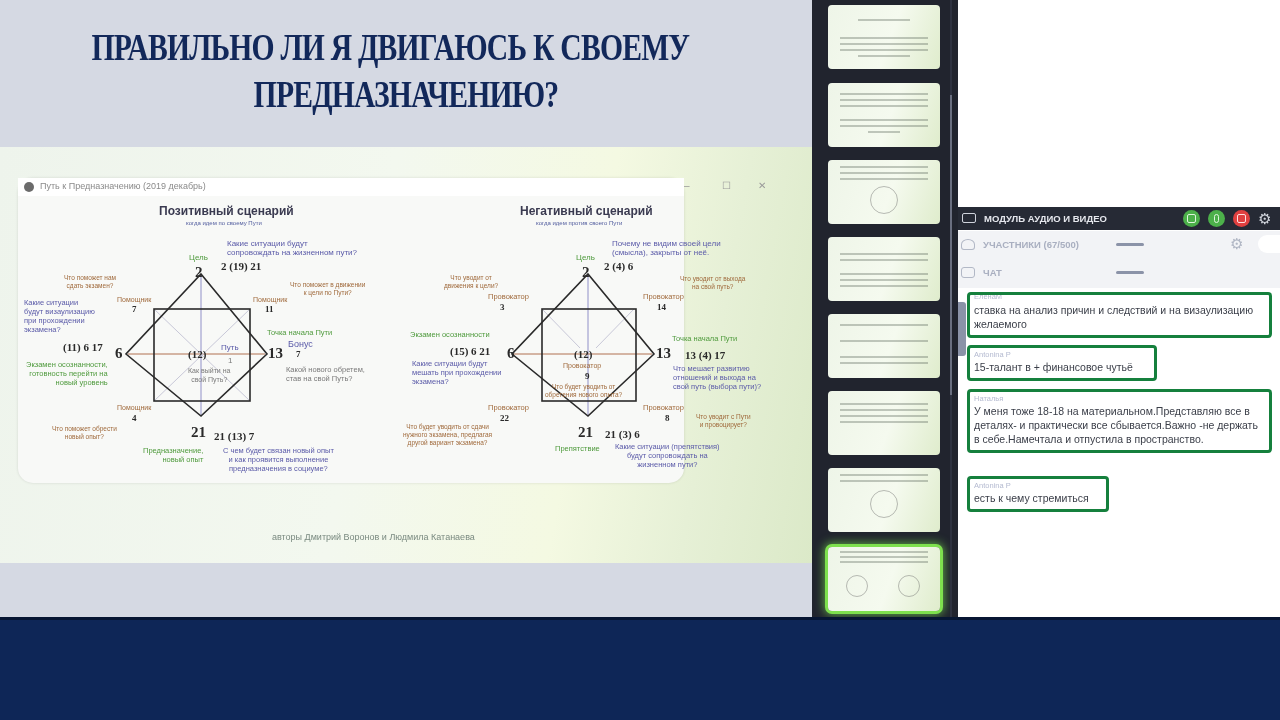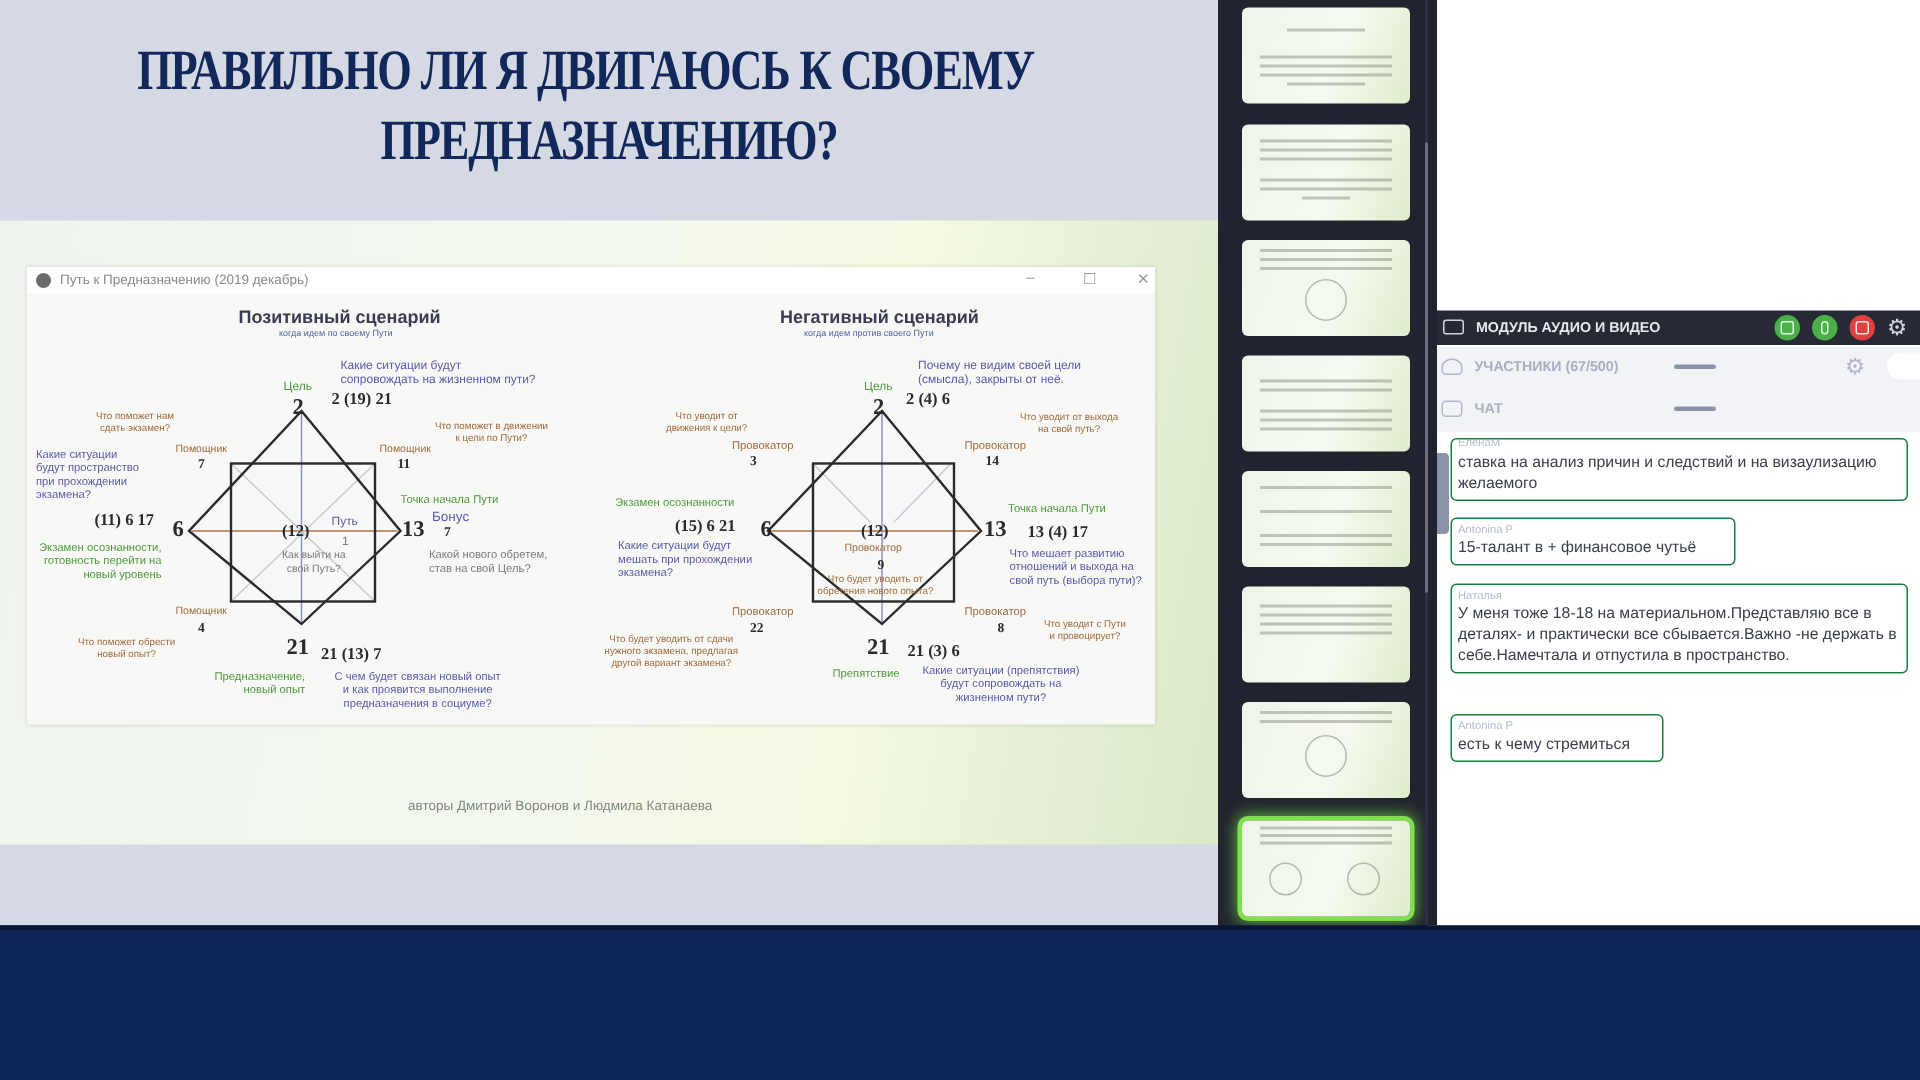--- a/index.html
+++ b/index.html
@@ -3,21 +3,21 @@
 <meta charset="utf-8">
 <style>
 *{box-sizing:border-box;margin:0;padding:0;}
 html,body{width:1280px;height:720px;overflow:hidden;background:#1b1f2a;font-family:"Liberation Sans",sans-serif;}
 #root{position:relative;width:1280px;height:720px;}
 
 .slide{position:absolute;left:0;top:0;width:812px;height:617px;background:#d5d9e3;}
 .slide-title{position:absolute;left:0;top:24px;width:812px;text-align:center;color:#12285a;font-family:"Liberation Serif",serif;font-weight:bold;font-size:38px;line-height:47px;letter-spacing:-1px;transform:scaleX(0.78);transform-origin:center;}
 .slide-title .l1{display:block;padding-right:40px;}
 .slide-body{position:absolute;left:0;top:147px;width:812px;height:416px;background:linear-gradient(100deg,#eef4ec 0%,#f3f8ef 45%,#f4f9e2 70%,#e6f0d6 85%,#dbe9c8 100%);}
-.window{position:absolute;left:18px;top:178px;width:752px;height:305px;background:#f8f9f7;box-shadow:0 0 3px rgba(0,0,0,.12);}
+.window{position:absolute;left:18px;top:178px;width:666px;height:305px;background:#f8f9f7;box-shadow:0 0 3px rgba(0,0,0,.12);border-radius:15px;}
 .win-bar{position:absolute;left:0;top:0;width:100%;height:18px;background:#fff;}
 .win-icon{position:absolute;left:6px;top:4px;width:10px;height:10px;border-radius:50%;background:#6b6b6b;}
 .win-title{position:absolute;left:22px;top:3px;font-size:9px;color:#8a8a8a;}
 .win-ctrl{position:absolute;top:2px;font-size:10px;color:#9a9a9a;}
 .diagram{position:absolute;top:0;}
 .sc-title{position:absolute;font-weight:bold;font-size:12px;color:#3a3a50;white-space:nowrap;}
 .sc-sub{position:absolute;font-size:6px;color:#5560a0;white-space:nowrap;}
 .t{position:absolute;font-size:8px;line-height:10px;white-space:nowrap;}
 .t.blue{color:#5a5aa8;}
 .t.green{color:#4e9a3c;text-align:right;}
@@ -58,21 +58,21 @@
 .av-gear{position:absolute;left:306px;top:3px;font-size:15px;color:#d0d4dc;line-height:17px;}
 .sec{position:absolute;left:0;width:328px;height:31px;background:#f2f3f6;border-bottom:1px solid #e4e6ea;}
 .sec-icon{position:absolute;left:9px;top:8px;width:14px;height:11px;border:1.3px solid #b2b8c6;border-radius:3px;}
 .sec-label{position:absolute;left:31px;top:8px;font-size:9.5px;font-weight:bold;color:#a9afc0;}
 .sec-dash{position:absolute;left:164px;top:12px;width:28px;height:3px;border-radius:2px;background:#8b93a8;}
 .sec-gear{position:absolute;left:278px;top:4px;font-size:15px;color:#b0b6c4;}
 .sec-pill{position:absolute;left:306px;top:4px;width:30px;height:18px;border-radius:9px;background:#fff;}
 .chat{position:absolute;left:0;top:288px;width:328px;height:329px;background:#ffffff;}
 .collapse-tab{position:absolute;left:0;top:14px;width:14px;height:54px;background:#8b93a8;border-radius:0 3px 3px 0;}
 .collapse-tab span{position:absolute;left:2px;top:19px;color:#fff;font-size:12px;font-weight:bold;}
-.msg{position:absolute;left:15px;background:#fff;border:1px solid #15803d;border-radius:4px;padding:1px 4px 4px 4px;}
+.msg{position:absolute;left:15px;background:#fff;border:3px solid #15803d;border-radius:4px;padding:1px 4px 4px 4px;}
 .msg-author{font-size:7.5px;color:#b4bad0;line-height:11px;}
 .msg-text{font-size:10.5px;color:#3a3e48;line-height:14px;}
 .frame-left{position:absolute;left:952px;top:0;width:6px;height:617px;background:#21242e;}
 
 .footer{position:absolute;left:0;top:617px;width:1280px;height:103px;background:#0e2657;border-top:3px solid #071633;}
 .f1,.f2{position:absolute;left:0;width:1280px;text-align:center;color:#f4f4f4;font-family:"Liberation Serif",serif;font-weight:bold;}
 .f1{top:12px;font-size:31px;letter-spacing:1px;}
 .f2{top:54px;font-size:25px;letter-spacing:0.5px;}
 svg{position:absolute;overflow:visible;}
 </style>
@@ -117,30 +117,30 @@
         <div class="t blue" style="left:209px;top:70px">сопровождать на жизненном пути?</div>
 
         <div class="t brown c" style="left:46px;top:96px;font-size:6.5px;line-height:8px"><span>Что поможет нам</span><br><span>сдать экзамен?</span></div>
         <div class="t brown" style="left:99px;top:117px;font-size:7px">Помощник</div>
         <div class="num sm" style="left:114px;top:126px">7</div>
 
         <div class="t brown c" style="left:272px;top:103px;font-size:6.5px;line-height:8px"><span>Что поможет в движении</span><br><span>к цели по Пути?</span></div>
         <div class="t brown" style="left:235px;top:117px;font-size:7px">Помощник</div>
         <div class="num sm" style="left:247px;top:126px">11</div>
 
-        <div class="t blue" style="left:6px;top:120px;font-size:7.5px;line-height:9px"><span>Какие ситуации</span><br><span>будут пространство</span><br><span>при прохождении</span><br><span>экзамена?</span></div>
+        <div class="t blue" style="left:6px;top:120px;font-size:7.5px;line-height:9px"><span>Какие ситуации</span><br><span>будут визаулизацию</span><br><span>при прохождении</span><br><span>экзамена?</span></div>
         <div class="num mid" style="left:45px;top:163px">(11) 6 17</div>
         <div class="num big" style="left:97px;top:167px">6</div>
         <div class="t green c" style="left:8px;top:182px;font-size:7.5px;line-height:9px"><span>Экзамен осознанности,</span><br><span>готовность перейти на</span><br><span>новый уровень</span></div>
 
         <div class="t green" style="left:249px;top:150px;font-size:7.5px">Точка начала Пути</div>
         <div class="num big" style="left:250px;top:167px">13</div>
         <div class="t blue" style="left:270px;top:161px;font-size:9px">Бонус</div>
         <div class="num sm" style="left:278px;top:171px">7</div>
-        <div class="t gray" style="left:268px;top:187px;font-size:7.5px;line-height:9px"><span>Какой нового обретем,</span><br><span>став на свой Цель?</span></div>
+        <div class="t gray" style="left:268px;top:187px;font-size:7.5px;line-height:9px"><span>Какой нового обретем,</span><br><span>став на свой Путь?</span></div>
 
         <div class="num mid" style="left:170px;top:170px">(12)</div>
         <div class="t blue" style="left:203px;top:165px;font-size:8px">Путь</div>
         <div class="t gray" style="left:210px;top:178px">1</div>
         <div class="t gray c" style="left:170px;top:188px;font-size:7px;line-height:9px"><span>Как выйти на</span><br><span>свой Путь?</span></div>
 
         <div class="t brown" style="left:99px;top:225px;font-size:7px">Помощник</div>
         <div class="num sm" style="left:114px;top:235px">4</div>
         <div class="t brown c" style="left:34px;top:247px;font-size:6.5px;line-height:8px"><span>Что поможет обрести</span><br><span>новый опыт?</span></div>
 

